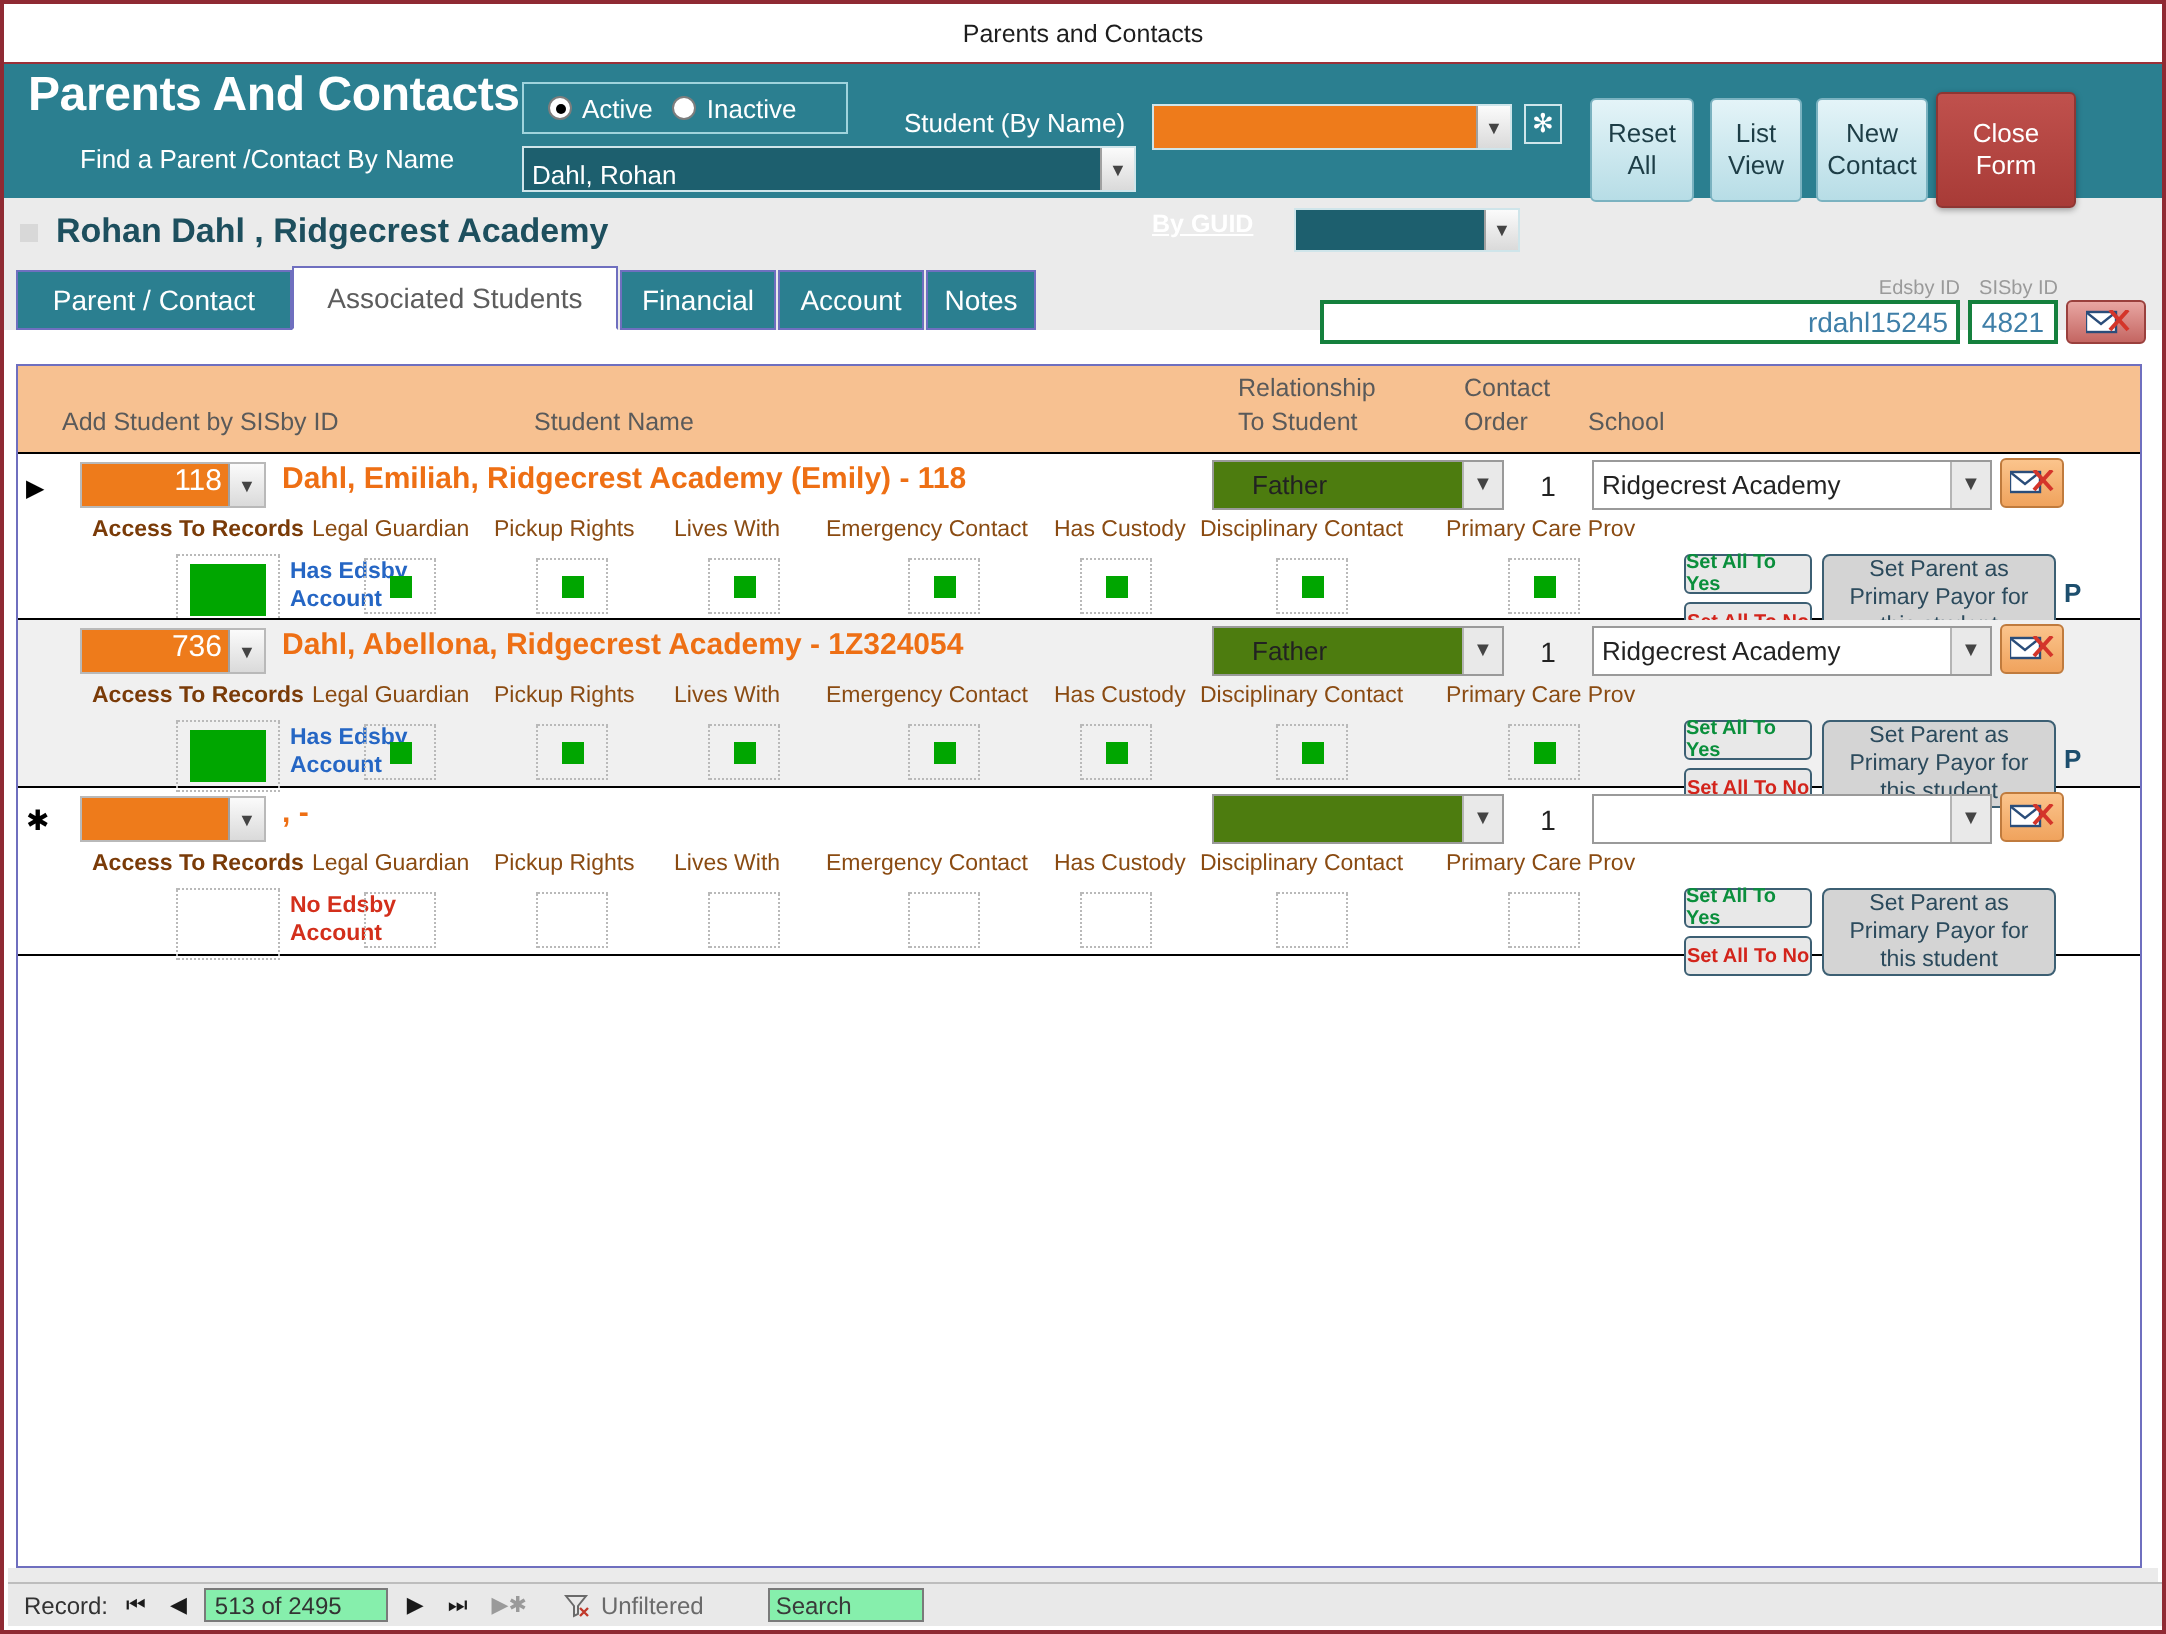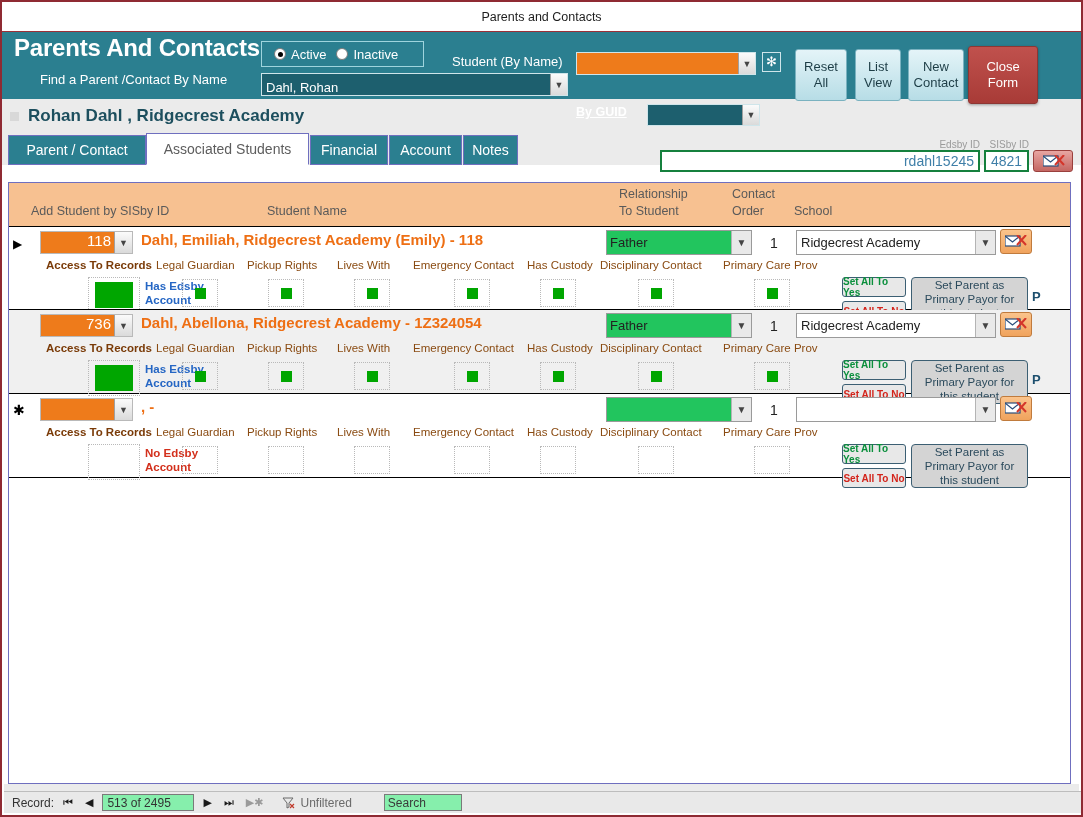--- a/index.html
+++ b/index.html
@@ -195,23 +195,23 @@
   }
   .sisid .combo-arrow { width: 18px; }
   .stu-name {
     position: absolute; left: 132px; top: 4px;
     font-size: 15px; font-weight: bold; color: #ee6f14;
     white-space: nowrap;
   }
   .relcombo {
     position: absolute; left: 597px; top: 3px;
     width: 146px; height: 25px;
-    background: #22c55e; border: 1px solid #9a9a9a;
+    background: #4d7c0f; border: 1px solid #9a9a9a;
     font-size: 13px; color: #222;
-    display: flex; align-items: center; padding-left: 3px;
+    display: flex; align-items: center; padding-left: 19px;
   }
   .relcombo .caret {
     position: absolute; right: 0; top: 0; bottom: 0; width: 20px;
     background: #e9e9e9; border-left: 1px solid #b4b4b4;
     display: flex; align-items: center; justify-content: center;
     font-size: 10px; color: #444;
   }
   .ordercell {
     position: absolute; left: 744px; top: 3px;
     width: 42px; height: 25px;

